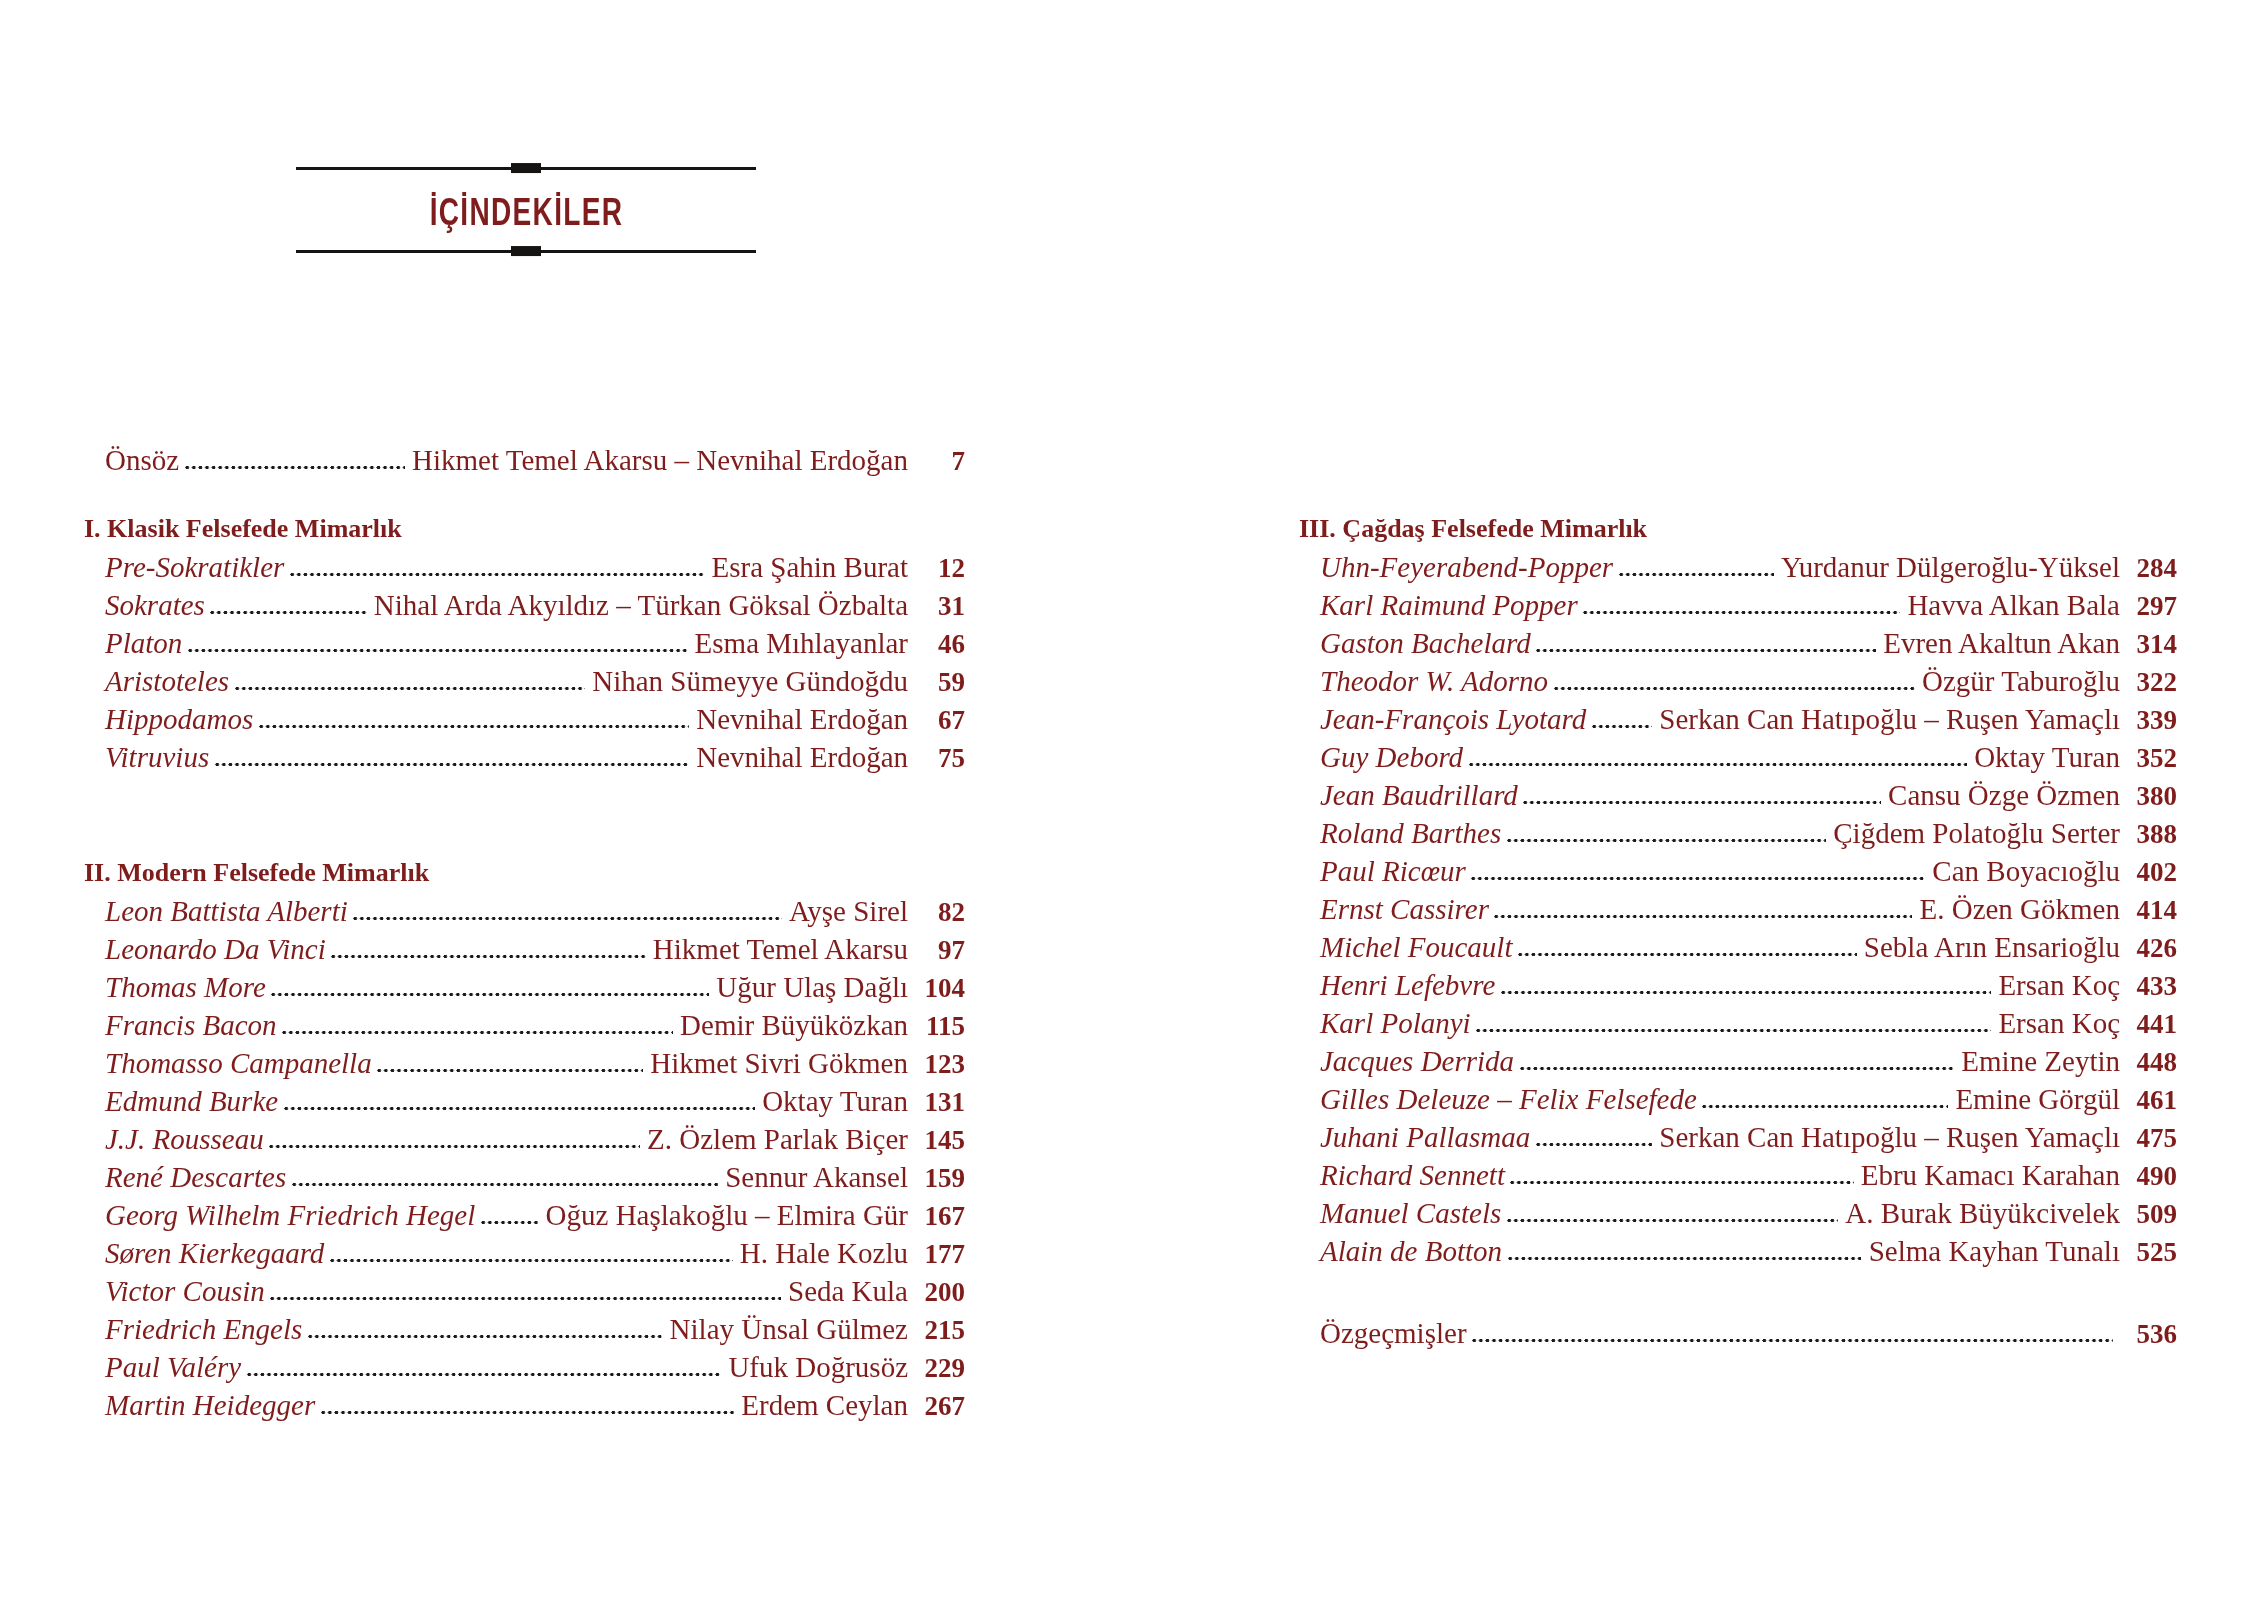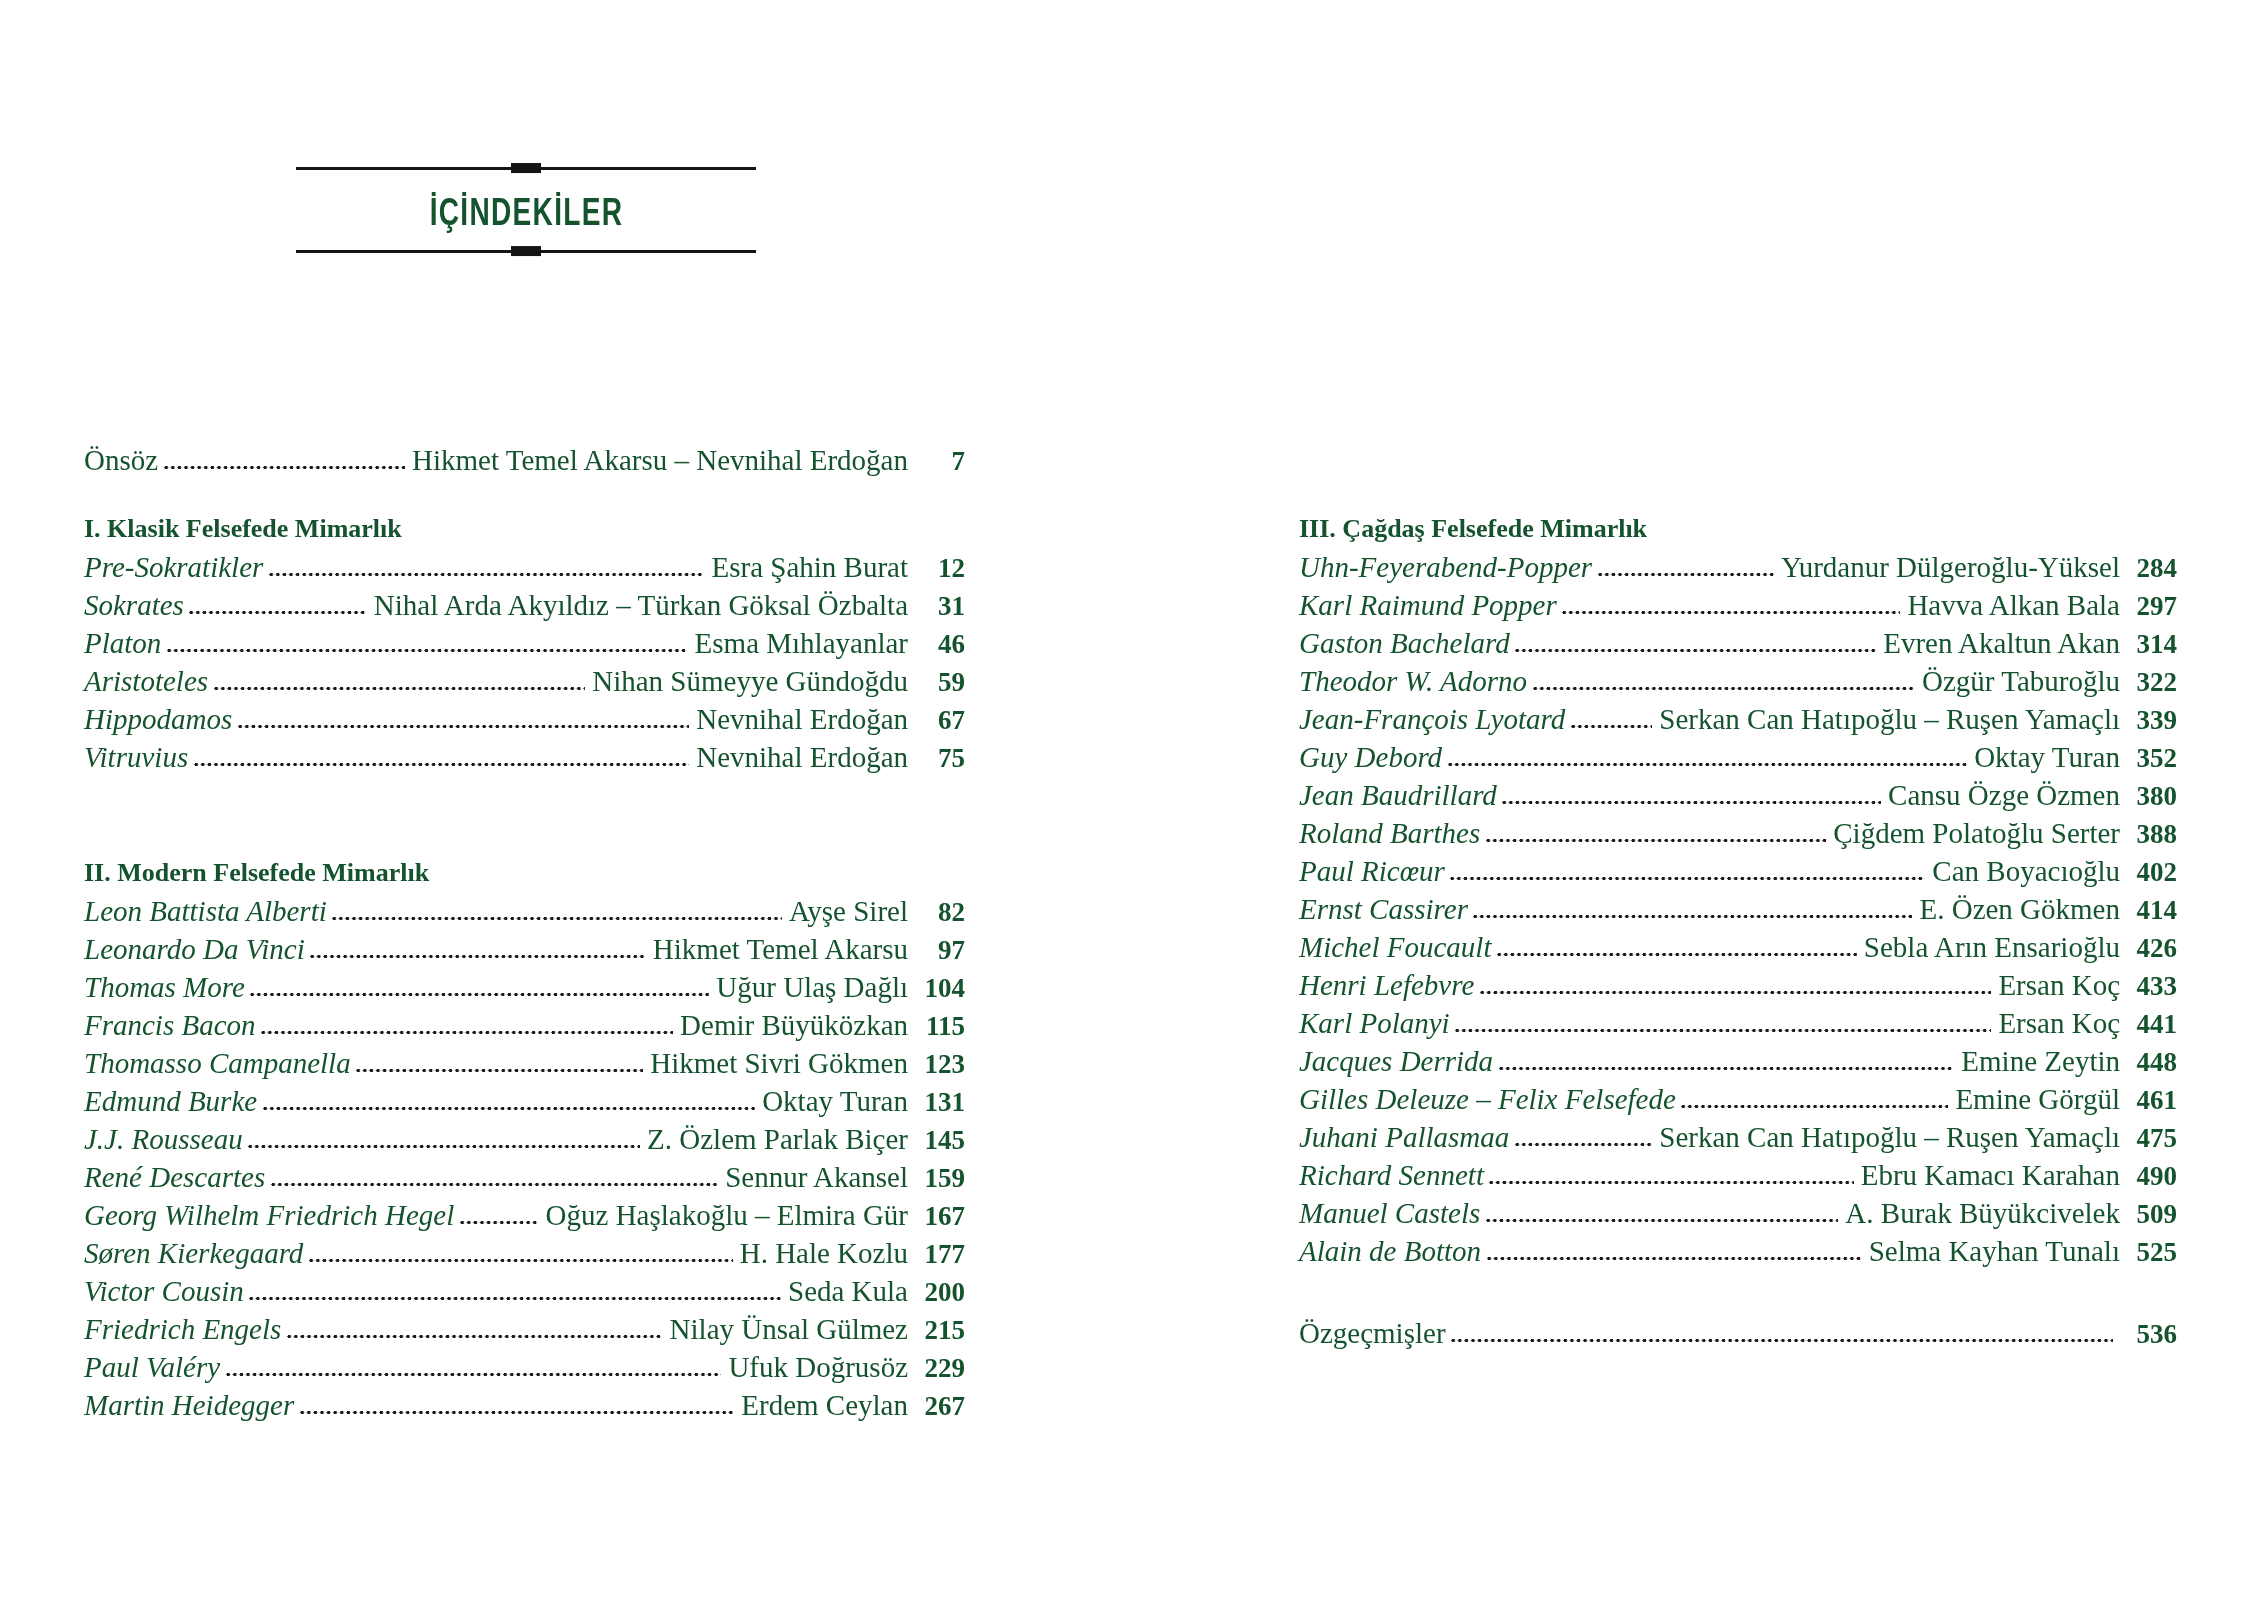--- a/index.html
+++ b/index.html
@@ -1,20 +1,20 @@
 <!DOCTYPE html>
 <html style="font-size:14.3px"><head>
 <meta charset="utf-8">
 <style>
   html,body { margin:0; padding:0; background:#ffffff; }
   .sheet {
     position:relative; width:2257px; height:1622px;
     background:#ffffff;
     font-family:"Liberation Serif","DejaVu Serif",serif;
-    color:#14532d;
+    color:#7f1d1d;
     overflow:hidden;
     text-decoration:underline;
     --rh:38px;
   }
 
   
   .orn-line { position:absolute; left:296px; width:460px; height:2.7px; background:#161412; }
   .orn-line .tick {
     position:absolute; left:50%; top:50%; transform:translate(-50%,-50%);
     width:30px; height:9.9px; background:#161412;
@@ -33,21 +33,21 @@
   #col-left  { left:84px;  top:441px; width:881px; }
   #col-right { left:1299px; top:510px; width:878px; }
 
   .section-heading {
     height:var(--rh); line-height:var(--rh);
     font-weight:700; font-size:26px; white-space:nowrap;
   }
 
   .toc-row {
     height:var(--rh); line-height:var(--rh);
-    display:flex; align-items:baseline;
+    display:flex; align-items:baseline;margin-left:21px;
   }
   .entry-title {
     font-style:italic; font-size:29px; white-space:nowrap; flex:0 0 auto;
   }
   .entry-title.roman { font-style:normal; }
   .leader {
     flex:1 1 auto; min-width:16px; height:5.4px;
     margin:0 0 0 4.5px;
     background-image:radial-gradient(circle at 3.2px 2.7px, #1c1a18 1.7px, transparent 2.1px);
     background-size:6.6px 5.4px;

